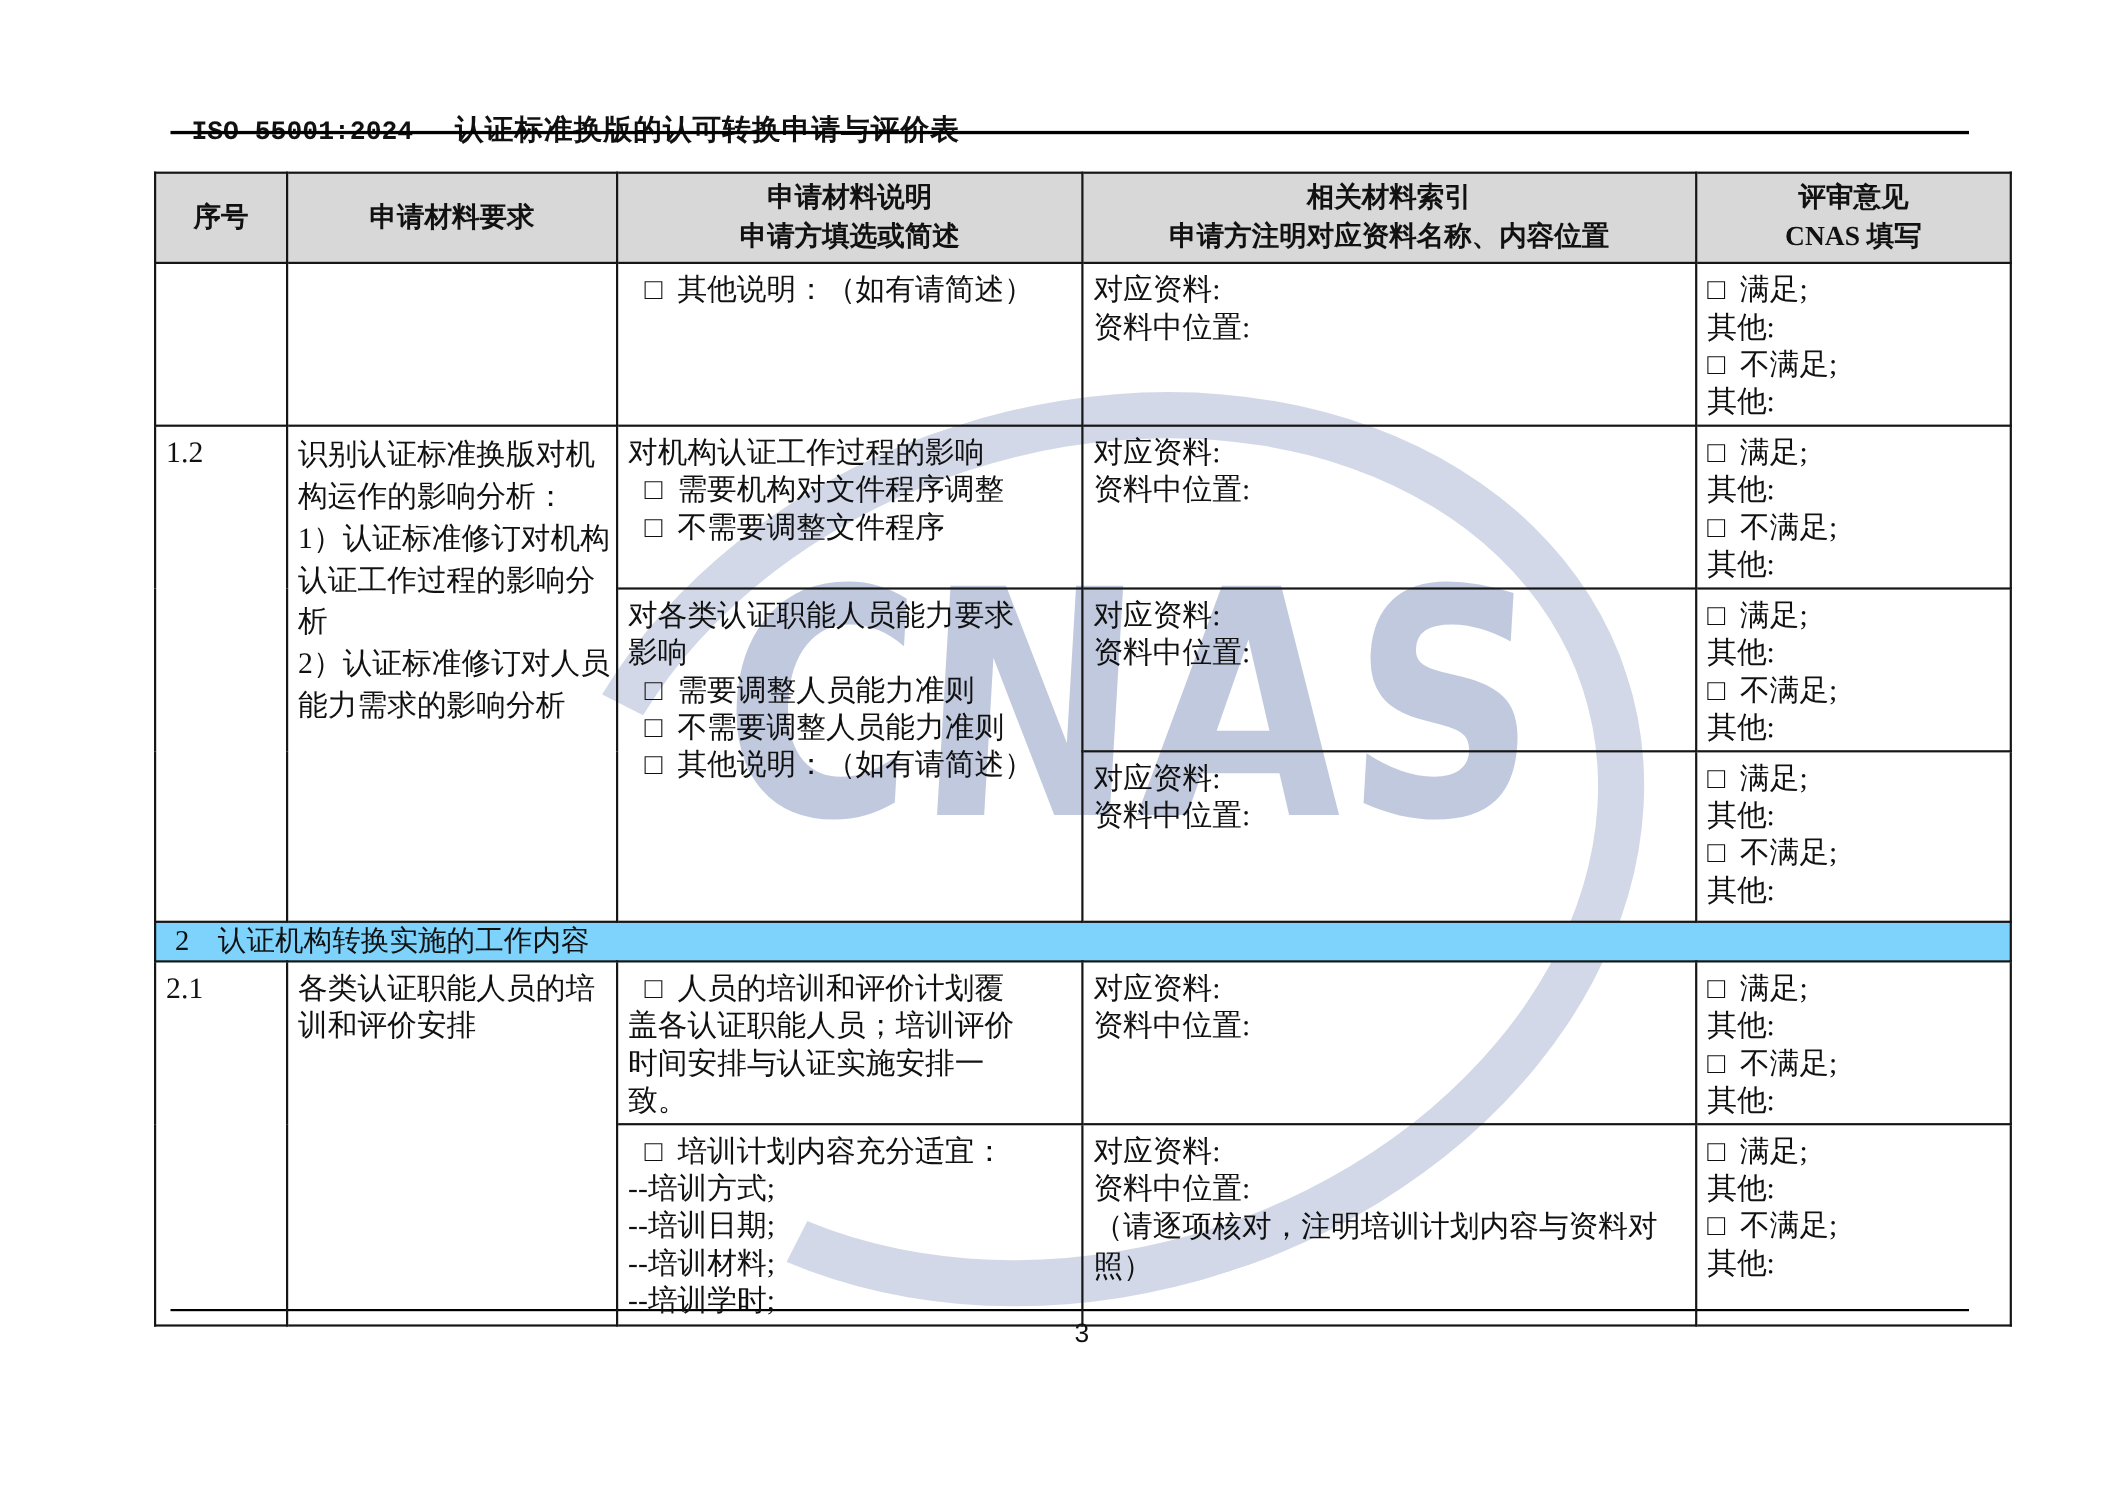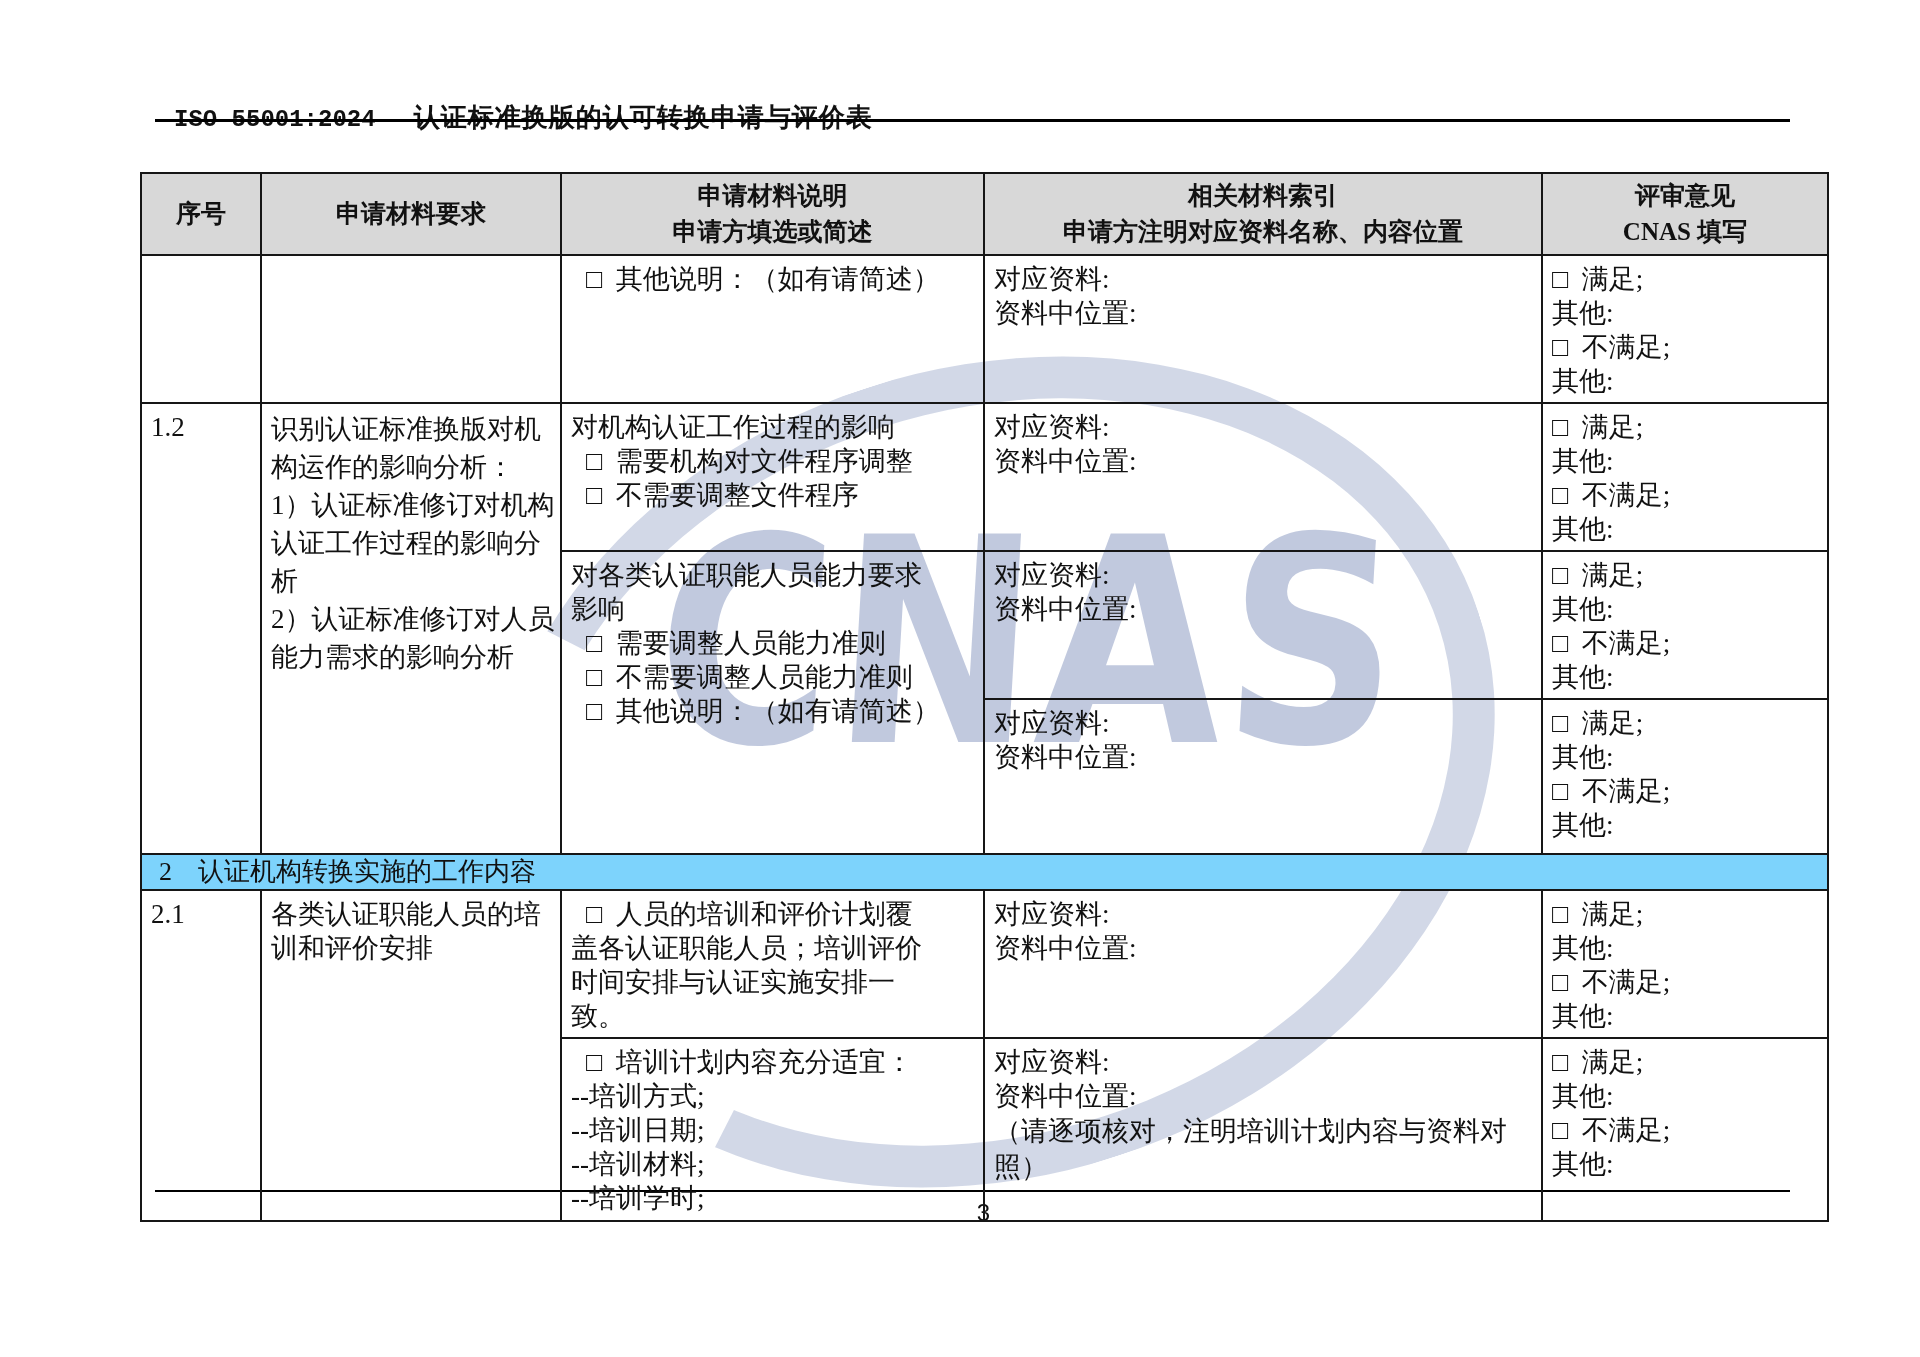--- a/index.html
+++ b/index.html
@@ -17,21 +17,21 @@
   .watermark{position:absolute;left:0;top:0;width:1920px;height:1357px;z-index:0;pointer-events:none;}
   .wm-ring{position:absolute;left:480px;top:368px;width:940px;height:724px;border-radius:50%;
            border:42px solid rgba(148,162,199,0.42);border-left-color:transparent;
            transform:rotate(-18deg);}
   .wm-text{position:absolute;left:600px;top:500px;width:720px;text-align:center;
            font-family:"DejaVu Sans","Liberation Sans",sans-serif;font-weight:bold;
            font-size:286px;line-height:286px;color:rgba(148,162,199,0.58);
            transform:scaleX(0.84) skewX(-4deg);transform-origin:center;letter-spacing:2px;}
 
   
-  table.grid{position:absolute;left:140px;top:172px;width:1687px;z-index:1;
+  table.grid{position:absolute;left:140px;top:156px;width:1687px;z-index:1;
              border-collapse:collapse;table-layout:fixed;}
   table.grid td,table.grid th{border:2px solid #161616;vertical-align:top;
              padding:6px 6px 4px 9px;background:transparent;font-weight:normal;}
   tr.thead th{background:#d8d8d8;vertical-align:middle;text-align:center;
               font-weight:bold;font-size:25px;line-height:36px;padding:4px 2px;}
   .ln{white-space:pre;font-size:27px;line-height:34px;}
   .wrap{white-space:pre-wrap;font-size:27px;line-height:36px;}
   .ind{padding-left:15px;}
   td.c2{padding-left:12px;}
   td.c3{padding-left:23px;}

